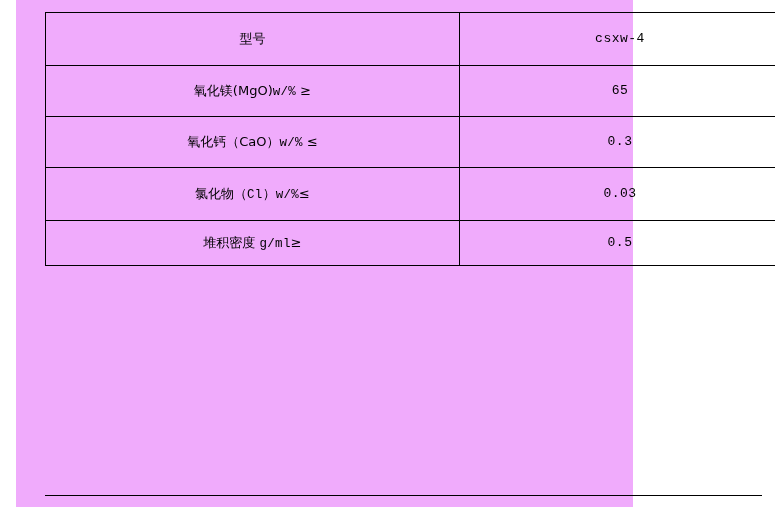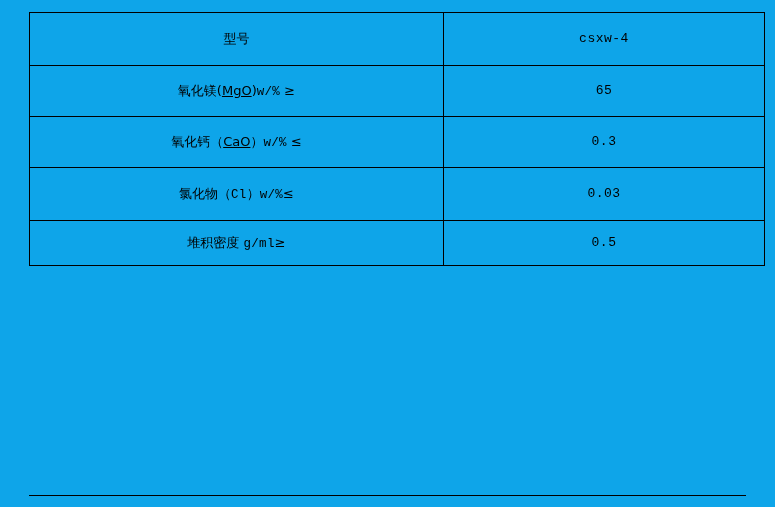--- a/index.html
+++ b/index.html
@@ -9,23 +9,24 @@
   }
   body {
     width: 775px;
     height: 507px;
     font-family: "Liberation Sans", sans-serif;
     color: #000000;
     overflow: hidden;
   }
   .page {
     position: relative;
-    width: 775px;
+    width: 617px;
     height: 507px;
-    background: #0ea5e9;
+    background: #f0abfc;
+    margin-left: 16px;
   }
   .spec-table {
     position: absolute;
     left: 29px;
     top: 12px;
     width: 717px;
     border-collapse: collapse;
     table-layout: fixed;
   }
   .spec-table td {
@@ -46,21 +47,21 @@
   }
   .lbl-cell {
     font-family: "DejaVu Sans", sans-serif;
     font-size: 13.5px;
   }
   .lbl-cell .lat {
     font-family: "Liberation Mono", monospace;
     font-size: 12.5px;
     letter-spacing: 0.3px;
   }
-  .u { text-decoration: underline; }
+  .u { }
   .r0 td { height: 52px; }
   .r1 td { height: 50px; }
   .r2 td { height: 50px; }
   .r3 td { height: 50px; }
   .r4 td { height: 50px; }
   .r5 td { height: 52px; }
   .r6 td { height: 62px; }
   .r7 td { height: 44px; }
   .r8 td { height: 44px; }
   .bottom-rule {

